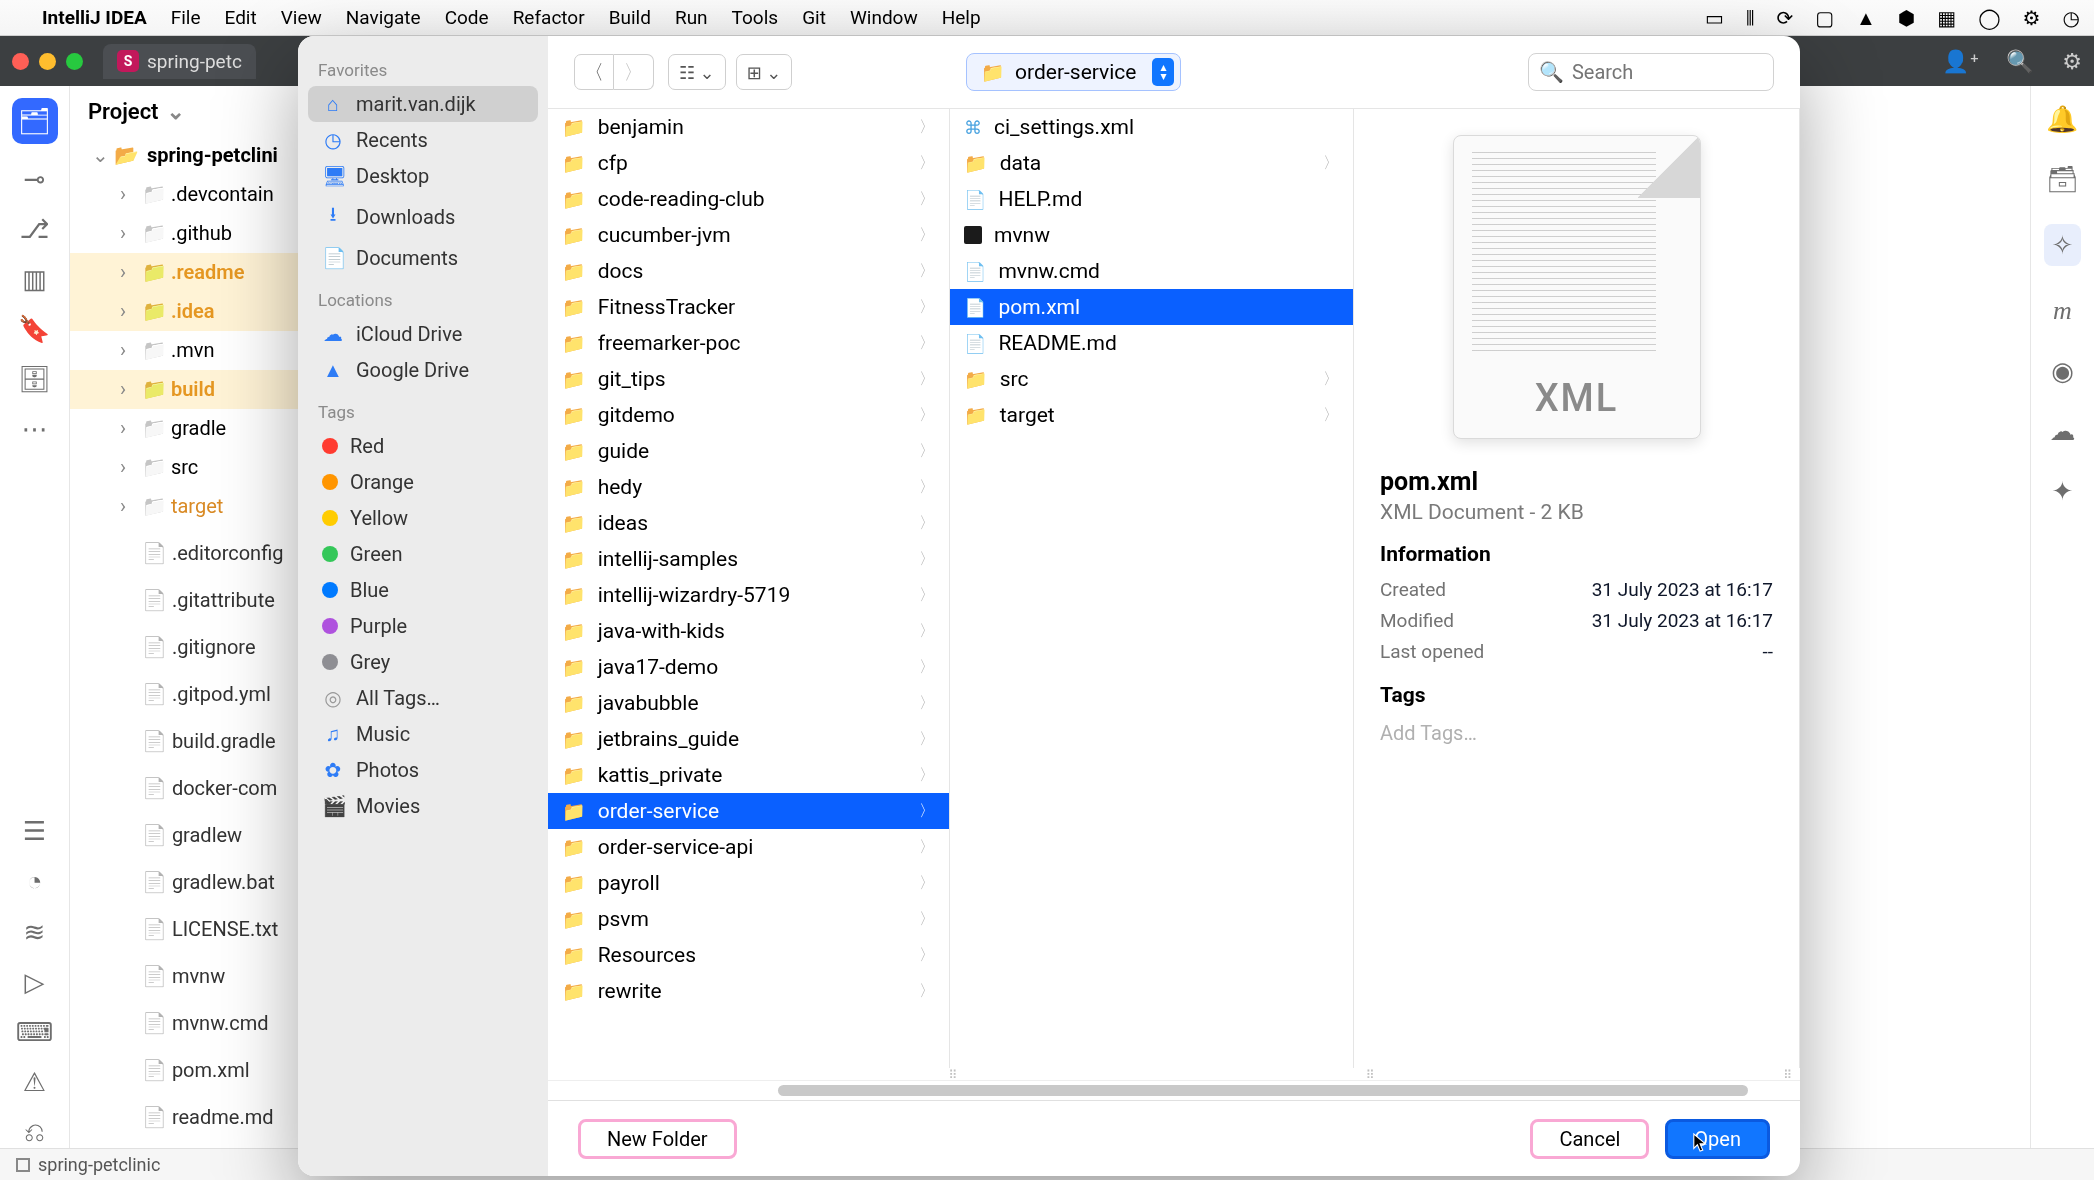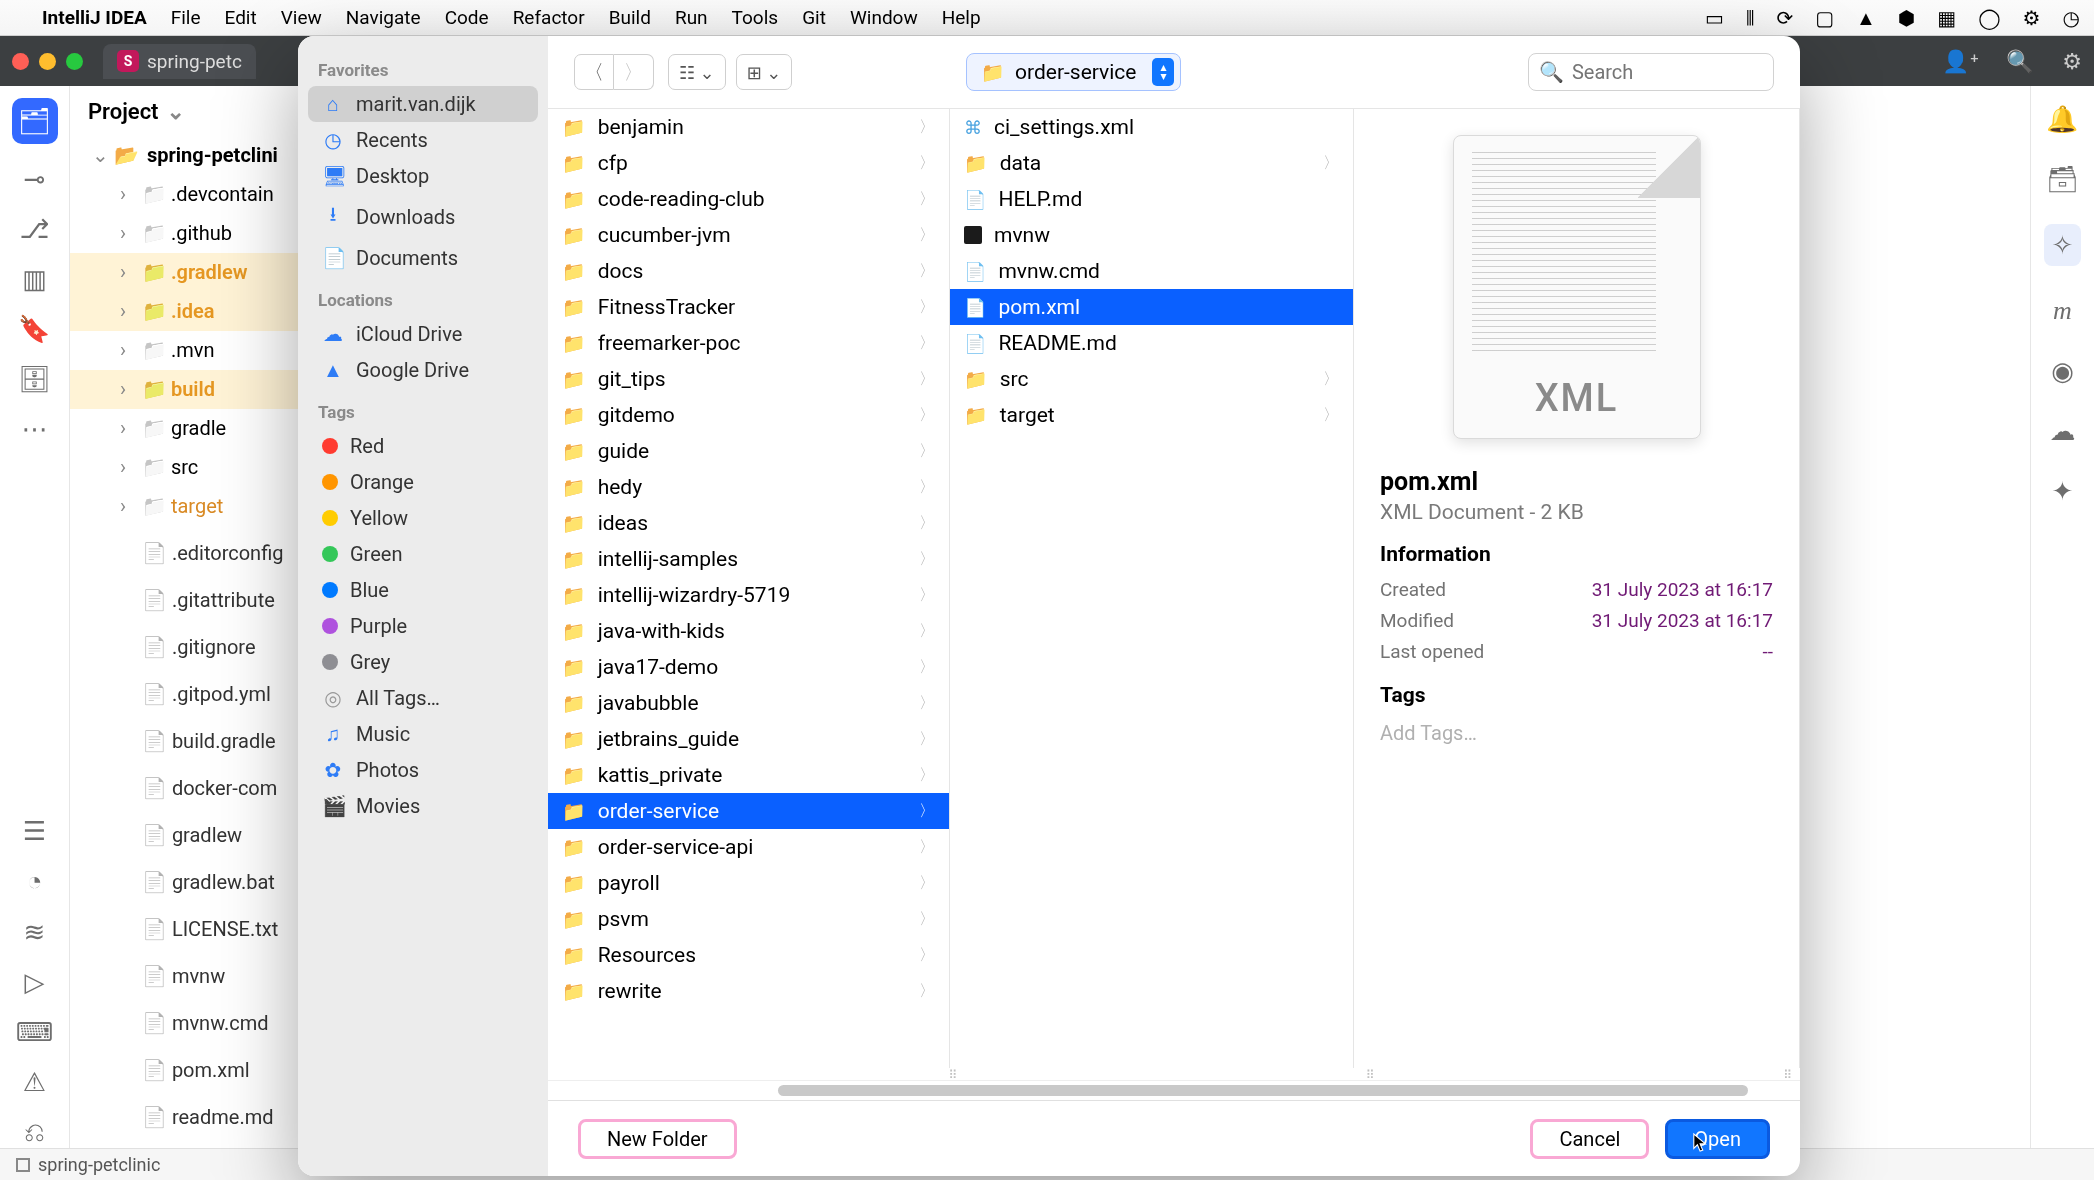--- a/index.html
+++ b/index.html
@@ -45,21 +45,21 @@
 .center { flex:1; position:relative; background:#fff; }
 
 
 .status { height:32px; background:#f6f6f6; border-top:1px solid #e0e0e0; display:flex; align-items:center; padding:0 16px; font-size:18px; color:#555; gap:8px; }
 .status .sq { width:14px; height:14px; border:2px solid #888; }
 
 
 .finder { position:absolute; left:298px; top:36px; width:1502px; height:1140px; background:#fff; border-radius:16px; box-shadow:0 30px 80px rgba(0,0,0,.35); display:flex; flex-direction:column; overflow:hidden; z-index:100; }
 
 .fsidebar { width:250px; background:#ececec; overflow:auto; padding:10px 0 20px; font-size:20px; }
-.fsidebar .sect { color:#8a8a8a; font-weight:700; font-size:17px; padding:14px 20px 6px; }
+.fsidebar .sect { color:#8a8a8a; font-weight:400; font-size:17px; padding:14px 20px 6px; }
 .fsidebar .item { display:flex; align-items:center; gap:12px; padding:6px 14px; margin:0 10px; border-radius:8px; color:#333; }
 .fsidebar .item.sel { background:#d0d0d0; }
 .fsidebar .ic { width:22px; text-align:center; color:#2e7cf6; }
 .fsidebar .tagdot { width:16px; height:16px; border-radius:50%; display:inline-block; }
 
 .ftoolbar { height:72px; display:flex; align-items:center; gap:14px; padding:0 26px; }
 .nav { display:flex; }
 .navbtn { width:40px; height:36px; border:1px solid #cfcfcf; background:#fff; display:flex; align-items:center; justify-content:center; font-size:20px; color:#666; }
 .navbtn:first-child{border-radius:7px 0 0 7px;} .navbtn:last-child{border-radius:0 7px 7px 0; border-left:none;}
 .viewctl { display:flex; gap:10px; }
@@ -83,21 +83,21 @@
 
 
 .preview .thumb { width:248px; height:304px; margin:0 auto 28px; background:#fafafa; border:1px solid #dadada; border-radius:8px; position:relative; box-shadow:0 4px 14px rgba(0,0,0,.12); overflow:hidden; }
 .thumb .dog { position:absolute; top:0; right:0; width:62px; height:62px; background:linear-gradient(135deg,transparent 49%,#d7d7d7 50%); }
 .thumb .xml { position:absolute; bottom:18px; width:100%; text-align:center; font-size:38px; color:#8a8a8a; letter-spacing:2px; font-weight:500; }
 .thumb .fake { position:absolute; top:16px; left:18px; right:44px; bottom:86px; background:repeating-linear-gradient(#bcbcbc 0 1px,transparent 1px 6px); opacity:.7; }
 .preview h2 { font-size:25px; font-weight:700; margin-bottom:4px; }
 .preview .sub { color:#7a7a7a; font-size:21px; margin-bottom:18px; }
 .preview h3 { font-size:21px; font-weight:700; margin:6px 0 8px; }
 .kv { display:flex; justify-content:space-between; font-size:19px; padding:4px 0; }
-.kv .k{color:#737373;} .kv .v{color:#701a75;}
+.kv .k{color:#737373;} .kv .v{color:#0f172a;}
 .addtags { color:#b0b0b0; font-size:20px; padding-top:6px; }
 
 .fscrollbar { height:20px; background:#fff; border-top:1px solid #eee; position:relative; }
 .fscrollbar .thumb2 { position:absolute; left:230px; top:4px; height:11px; width:970px; background:#c9c9c9; border-radius:6px; }
 
 .ffooter { height:76px; border-top:1px solid #e0e0e0; display:flex; align-items:center; padding:0 30px; gap:16px; }
 .fbtn { height:40px; padding:0 26px; border-radius:8px; font-size:20px; border:3px solid #f9a8d4; background:#fff; display:flex; align-items:center; }
 .fbtn.primary { background:#1176ff; color:#fff; border-color:#0b5ae0; position:relative; }
 .ffooter .spacer{flex:1;}
 .cursor { position:absolute; width:18px; height:22px; pointer-events:none; }
@@ -193,21 +193,21 @@
         <div class="row in2">
           <span class="caret">›</span>
           <span class="folder ">.devcontain</span>
         </div>
         <div class="row in2">
           <span class="caret">›</span>
           <span class="folder ">.github</span>
         </div>
         <div class="row in2 hl">
           <span class="caret">›</span>
-          <span class="folder hl fold">.gradlew</span>
+          <span class="folder hl fold">.readme</span>
         </div>
         <div class="row in2 hl">
           <span class="caret">›</span>
           <span class="folder hl fold">.idea</span>
         </div>
         <div class="row in2">
           <span class="caret">›</span>
           <span class="folder ">.mvn</span>
         </div>
         <div class="row in2 hl">

